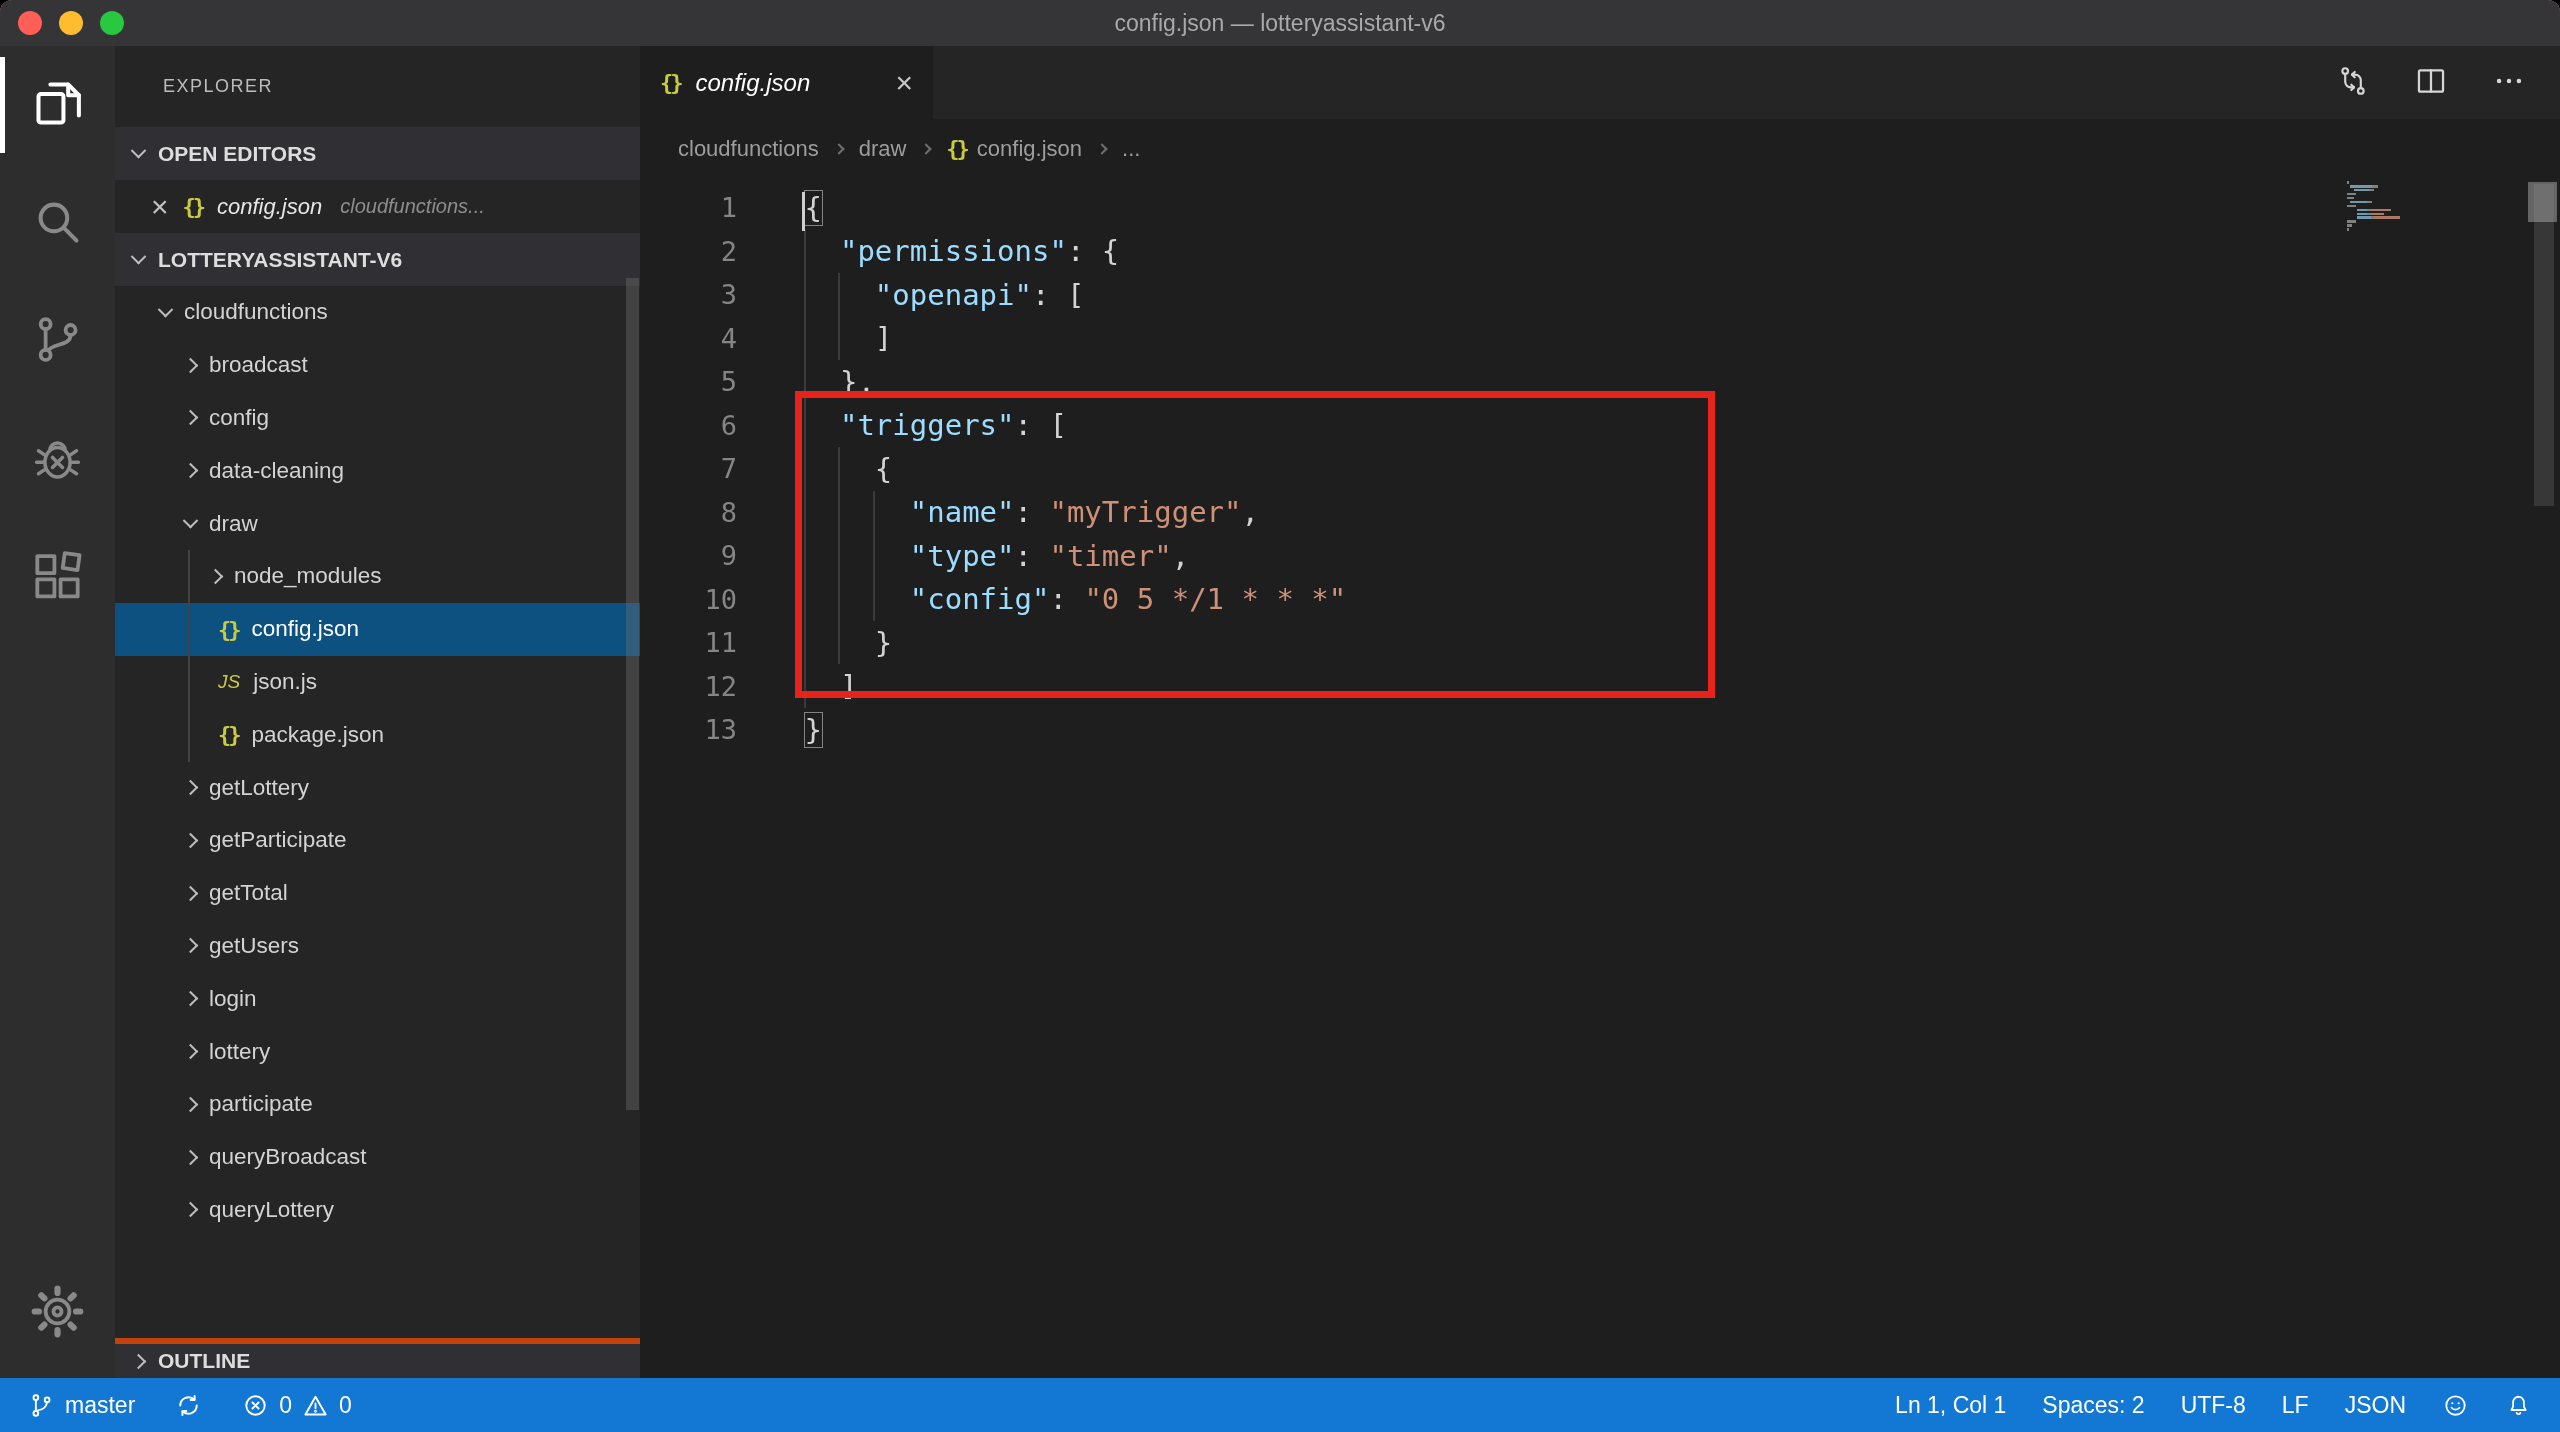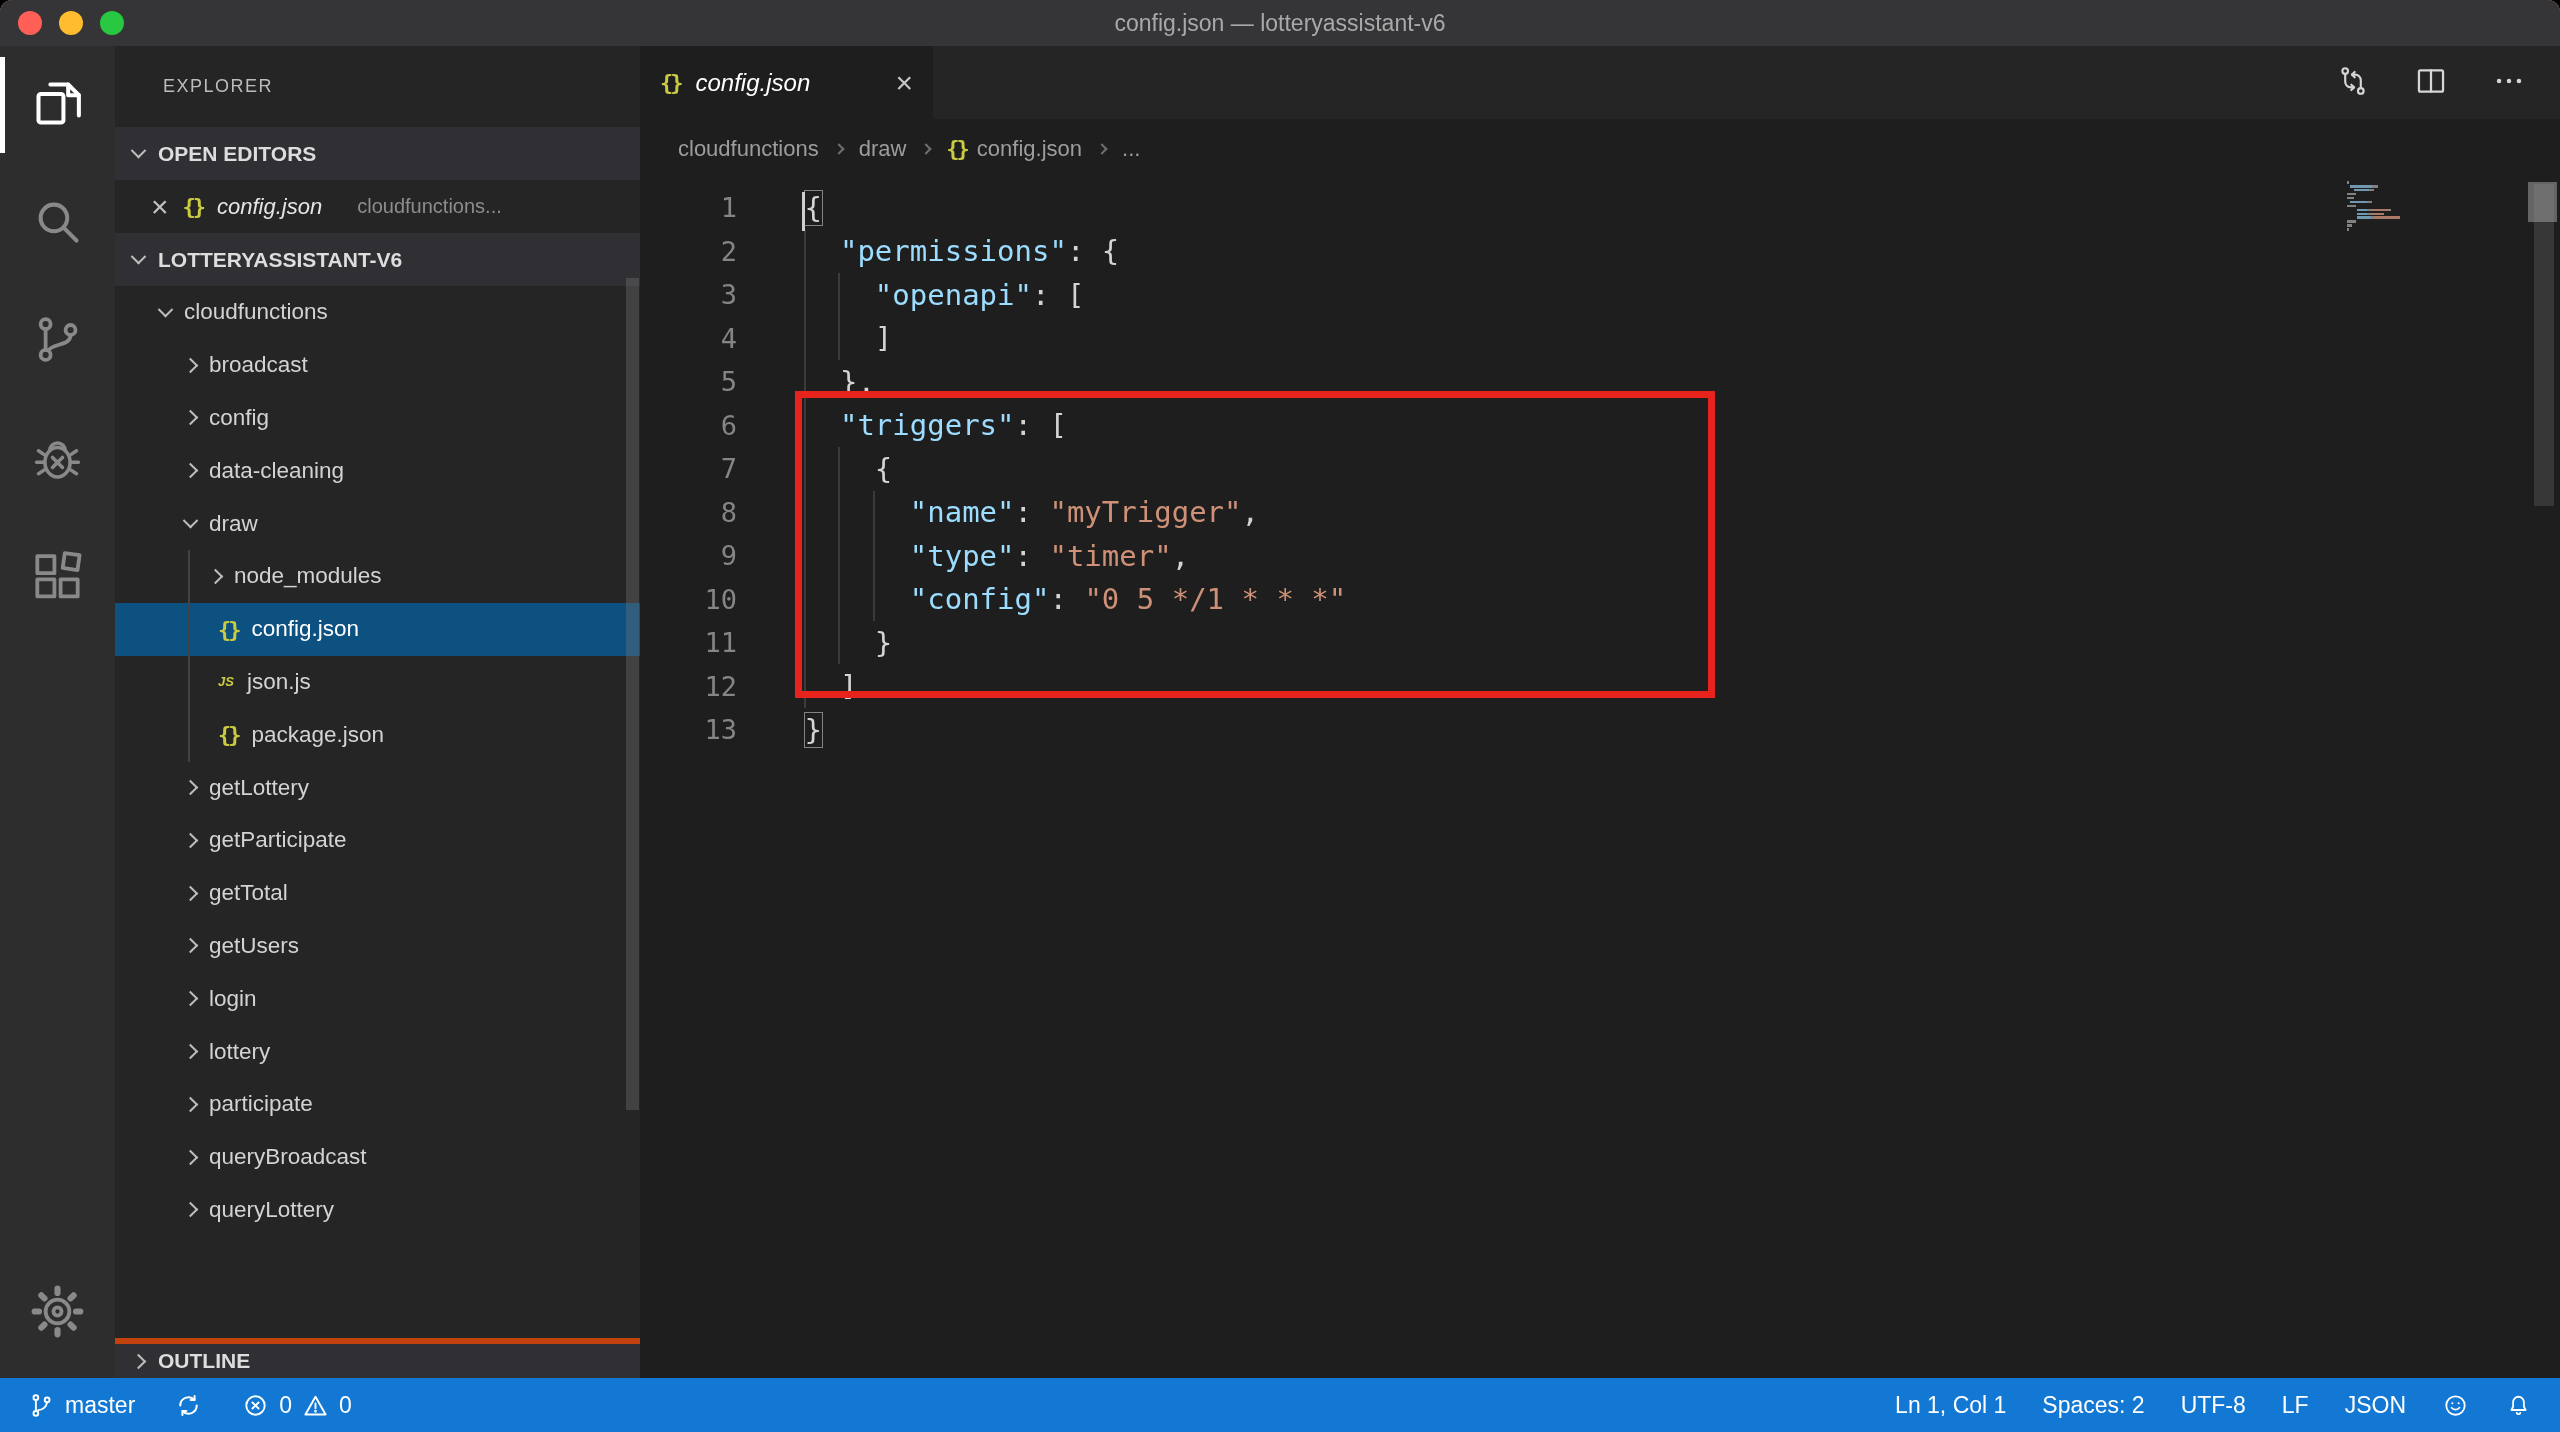--- a/index.html
+++ b/index.html
@@ -30,23 +30,23 @@
     font-weight:bold;font-size:21px;color:#dddddd;cursor:pointer;}
   .chev{display:inline-block;width:11px;height:11px;border-right:2.4px solid #bdbdbd;
     border-bottom:2.4px solid #bdbdbd;flex:none;}
   .chev.down{transform:rotate(45deg) translate(-2px,-2px);}
   .chev.right{transform:rotate(-45deg);}
   .oe-item{height:53px;display:flex;align-items:center;padding-left:36px;gap:14px;font-size:22px;cursor:pointer;}
   .oe-close{color:#c2c2c2;font-size:30px;line-height:1;cursor:pointer;}
   .ficon{flex:none;}
   .ficon.json{color:var(--icon-yellow);font-family:"DejaVu Sans Mono",monospace;font-weight:bold;
     font-size:22px;letter-spacing:-3px;}
-  .ficon.js{color:var(--icon-yellow);font-weight:bold;font-style:italic;font-size:13px;}
+  .ficon.js{color:var(--icon-yellow);font-weight:normal;font-style:italic;font-size:19px;}
   .oe-name{font-style:italic;color:#e6e6e6;}
-  .oe-detail{color:#8d8d8d;font-size:20px;margin-left:21px;}
+  .oe-detail{font-style:italic;color:#8d8d8d;font-size:20px;margin-left:4px;}
   .tree{position:relative;height:1092px;overflow:hidden;}
   .tree-row{height:52.8px;display:flex;align-items:center;gap:13px;font-size:22.5px;color:#d3d3d3;cursor:pointer;}
   .tree-row.selected{background:var(--selection-blue);color:#ffffff;}
   .tree-guide{position:absolute;left:73px;top:264px;width:2px;height:212px;background:#434345;}
   .sb-scrollbar{position:absolute;right:1px;top:232px;width:13px;height:832px;
     background:rgba(121,121,121,0.35);z-index:5;}
   .sb-outline{position:absolute;left:0;right:0;bottom:0;height:40px;z-index:6;border-top:6px solid #c2410c;}
   
   .editor{flex:1;position:relative;background:#1e1e1e;}
   .tabbar{height:73px;background:#252526;display:flex;align-items:stretch;}

